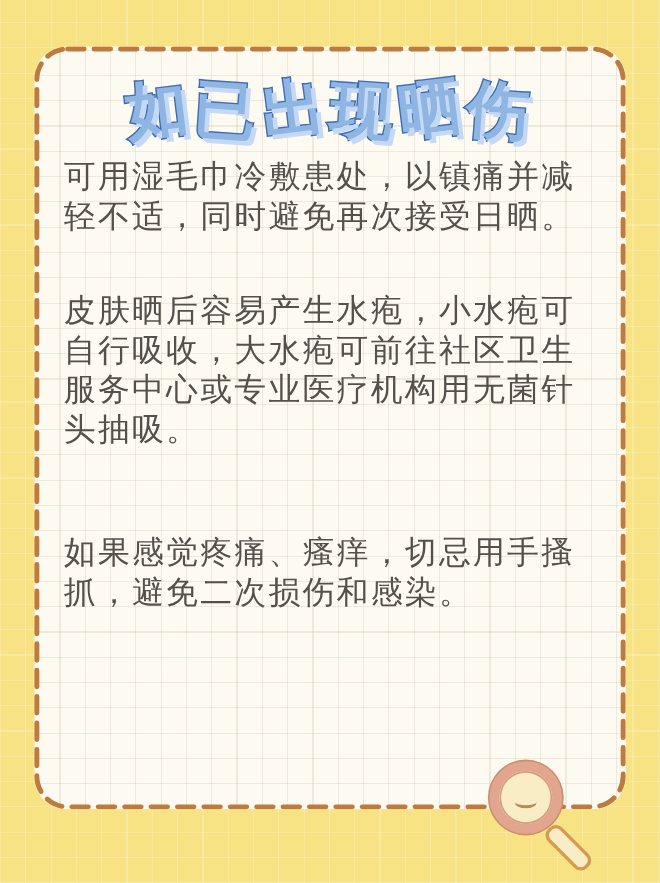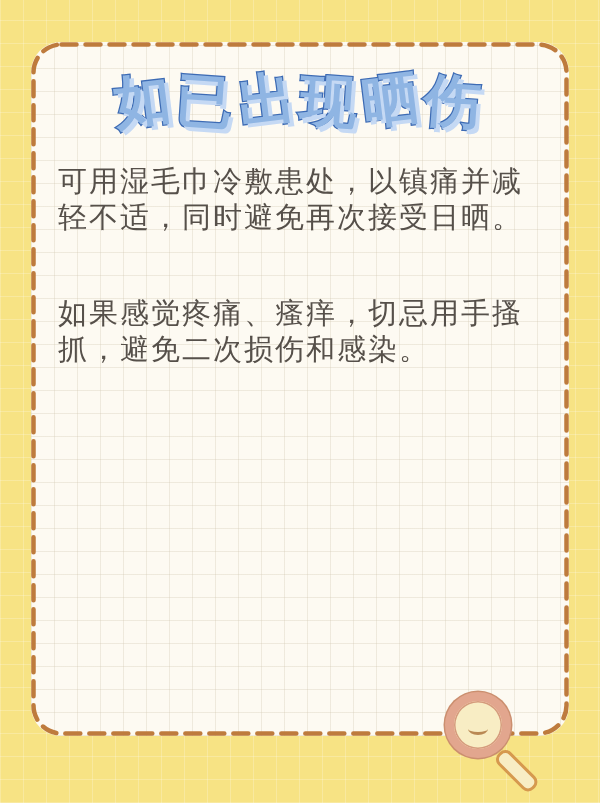--- a/index.html
+++ b/index.html
@@ -37,22 +37,22 @@
   }
   .tchar{display:inline-block;}
   .tchar:nth-child(odd){transform:rotate(-7deg);}
   .tchar:nth-child(even){transform:rotate(4deg) translateY(2px);}
   .tip{
     margin:50px 0 0 0;
     font-size:29px;line-height:36px;letter-spacing:2px;
     font-weight:500;color:#56504A;
     text-align:left;
   }
-  .tip.first{margin-top:28px;}
-  .tip.gap-lg{margin-top:60px;}
+  .tip.first{margin-top:8px;}
+  .tip.gap-lg{margin-top:76px;}
   .tip.emphasis{color:#A82C50;font-weight:700;}
   
   .magnifier{position:absolute;left:445px;top:692px;width:112px;height:106px;z-index:5;}
   .mag-handle{
     position:absolute;left:54px;top:52px;width:44px;height:12px;
     background:#F8EDC4;border:3px solid #D6994E;border-radius:8px;
     transform:rotate(45deg);transform-origin:0 50%;
   }
   .mag-ring{
     position:absolute;left:0;top:0;width:66px;height:66px;border-radius:50%;
@@ -72,20 +72,21 @@
   <div class="card">
     <svg class="card-border-svg" viewBox="0 0 538 694" xmlns="http://www.w3.org/2000/svg" aria-hidden="true">
       <rect x="2.5" y="2.5" width="533" height="689" rx="28" fill="none" stroke="#BE7B3D" stroke-width="4.5" stroke-dasharray="15 9" stroke-linecap="round"></rect>
     </svg>
 
     <div class="content">
       <h1 class="title"><span class="tchar">如</span><span class="tchar">已</span><span class="tchar">出</span><span class="tchar">现</span><span class="tchar">晒</span><span class="tchar">伤</span></h1>
 
       <p class="tip first">可用湿毛巾冷敷患处，以镇痛并减轻不适，同时避免再次接受日晒。</p>
 
+      <p class="tip">皮肤晒后容易产生水疱，小水疱可自行吸收，大水疱可前往社区卫生服务中心或专业医疗机构用无菌针头抽吸。</p>
 
       <p class="tip gap-lg">如果感觉疼痛、瘙痒，切忌用手搔抓，避免二次损伤和感染。</p>
 
     </div>
   </div>
 
   <div class="magnifier">
     <div class="mag-handle"></div>
     <div class="mag-ring">
       <div class="mag-smile"></div>

